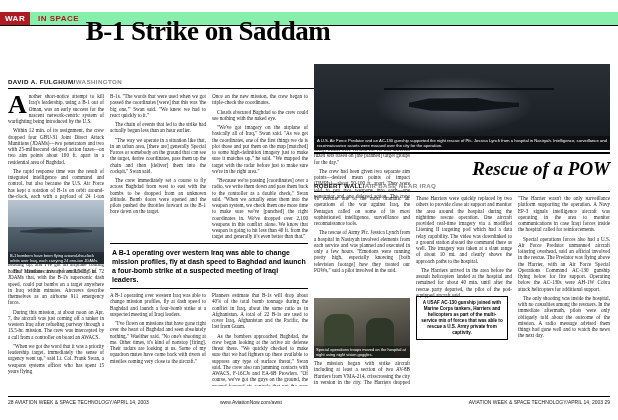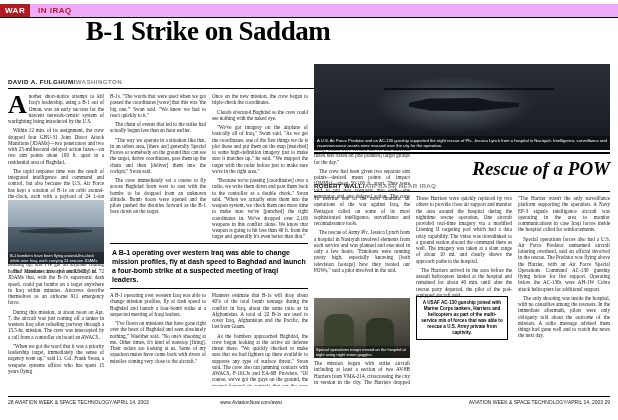--- a/index.html
+++ b/index.html
@@ -17,24 +17,24 @@
   .page {
     position: relative;
     width: 618px;
     height: 420px;
     background: #ffffff;
   }
 
   
   .banner {
     position: absolute;
-    top: 4px; left: 0;
+    top: 12px; left: 0;
     width: 618px;
     height: 13px;
-    background: #f0abfc;
+    background: #86efac;
     border-bottom: 1px solid #000;
   }
   .banner-war {
     position: absolute;
     left: 0; top: 0;
     background: #ae1c22;
     color: #fff;
     font-family: "Liberation Sans", sans-serif;
     font-weight: bold;
     font-size: 8px;
@@ -314,21 +314,21 @@
   .footer .mid   { position:absolute; left: 212px; top: 0; }
   .footer .right { position:absolute; right: 0;  top: 0; text-align: right; }
 </style>
 </head>
 <body>
 
 <div class="page">
 
   <div class="banner">
     <span class="banner-war">WAR</span>
-    <span class="banner-iraq">IN IRAQ</span>
+    <span class="banner-iraq">IN SPACE</span>
   </div>
 
   <div class="headline">B-1 Strike on Saddam</div>
   <div class="byline">
     <span>DAVID A. FULGHUM/</span><span class="loc">WASHINGTON</span>
   </div>
   <div class="hr-top"></div>
 
   <div class="col" id="col1">
     <p class="first"><span class="dropcap">A</span><span>nother short-notice attempt to kill Iraq's leadership, using a B-1 out of Oman, was an early success for the nascent network-centric system of warfighting being introduced by the U.S.</span></p>

